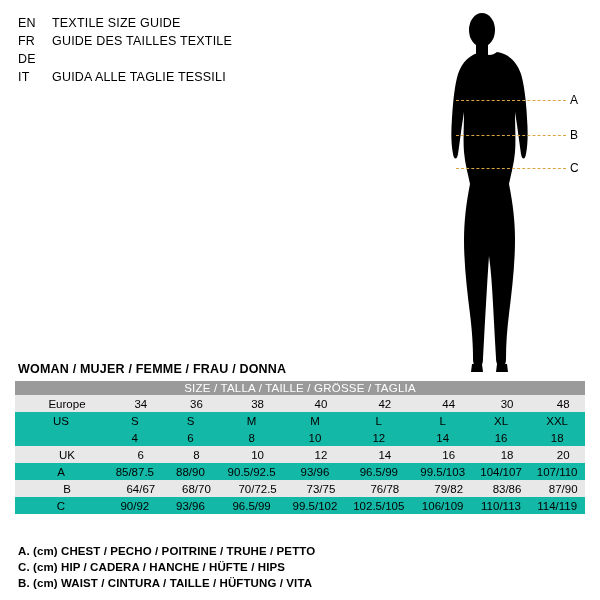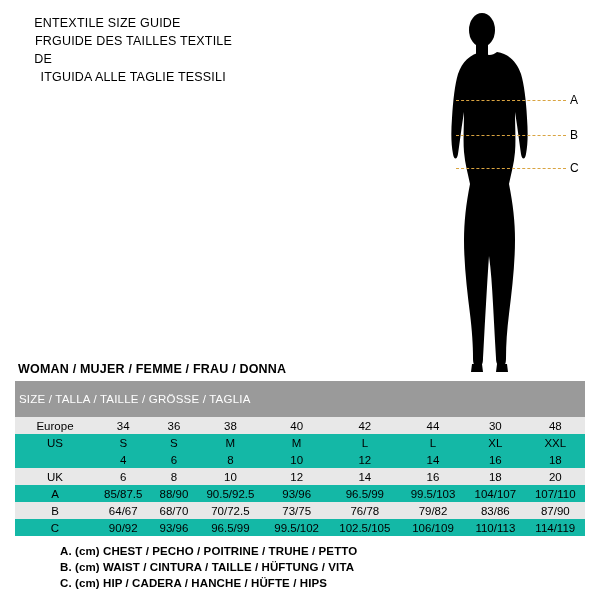--- a/index.html
+++ b/index.html
@@ -21,21 +21,20 @@
     height: 600px;
     box-sizing: border-box;
   }
 
   
   .lang-block {
     position: absolute;
     left: 18px;
     top: 14px;
     width: 300px;
-    text-align: right;
   }
   .lang-row {
     display: flex;
     align-items: baseline;
     height: 18px;
     line-height: 18px;
     font-size: 12.5px;
     letter-spacing: 0.2px;
   }
   .lang-code {
@@ -98,40 +97,39 @@
   table.size-table td {
     height: 17px;
     padding: 0 4px;
     text-align: center;
     white-space: nowrap;
   }
   tr.header-row td {
     background: #9a9a9a;
     color: #ffffff;
     font-weight: normal;
-    text-align: left;
+    text-align: center;
     font-size: 11.5px;
     letter-spacing: 0.2px;
-    height: 36px;
-  }
-  tr.band-light td { background: #e8e8e8; }
+    height: 14px;
+  }
+  tr.band-light td { background: #e8e8e8; padding-left: 16px; }
   tr.band-white td { background: #14b8a6; }
   td.rowlabel {
     text-align: left;
     padding-left: 6px;
     width: 72px;
   }
 
   
   .legend {
     position: absolute;
     left: 18px;
     top: 543px;
     width: 480px;
-    margin-left: 42px;
   }
   .legend-row {
     font-size: 11.5px;
     font-weight: bold;
     line-height: 16px;
     letter-spacing: 0.1px;
   }
 </style>
 </head>
 <body>
@@ -301,17 +299,17 @@
           <td>106/109</td>
           <td>110/113</td>
           <td>114/119</td>
         </tr>
       </tbody>
     </table>
   </div>
 
   <div class="legend">
     <div class="legend-row">A. (cm) CHEST / PECHO / POITRINE / TRUHE / PETTO</div>
+    <div class="legend-row">C. (cm) HIP / CADERA / HANCHE / HÜFTE / HIPS</div>
     <div class="legend-row">B. (cm) WAIST / CINTURA / TAILLE / HÜFTUNG / VITA</div>
-    <div class="legend-row">C. (cm) HIP / CADERA / HANCHE / HÜFTE / HIPS</div>
   </div>
 
 </div>
 
 </body></html>

